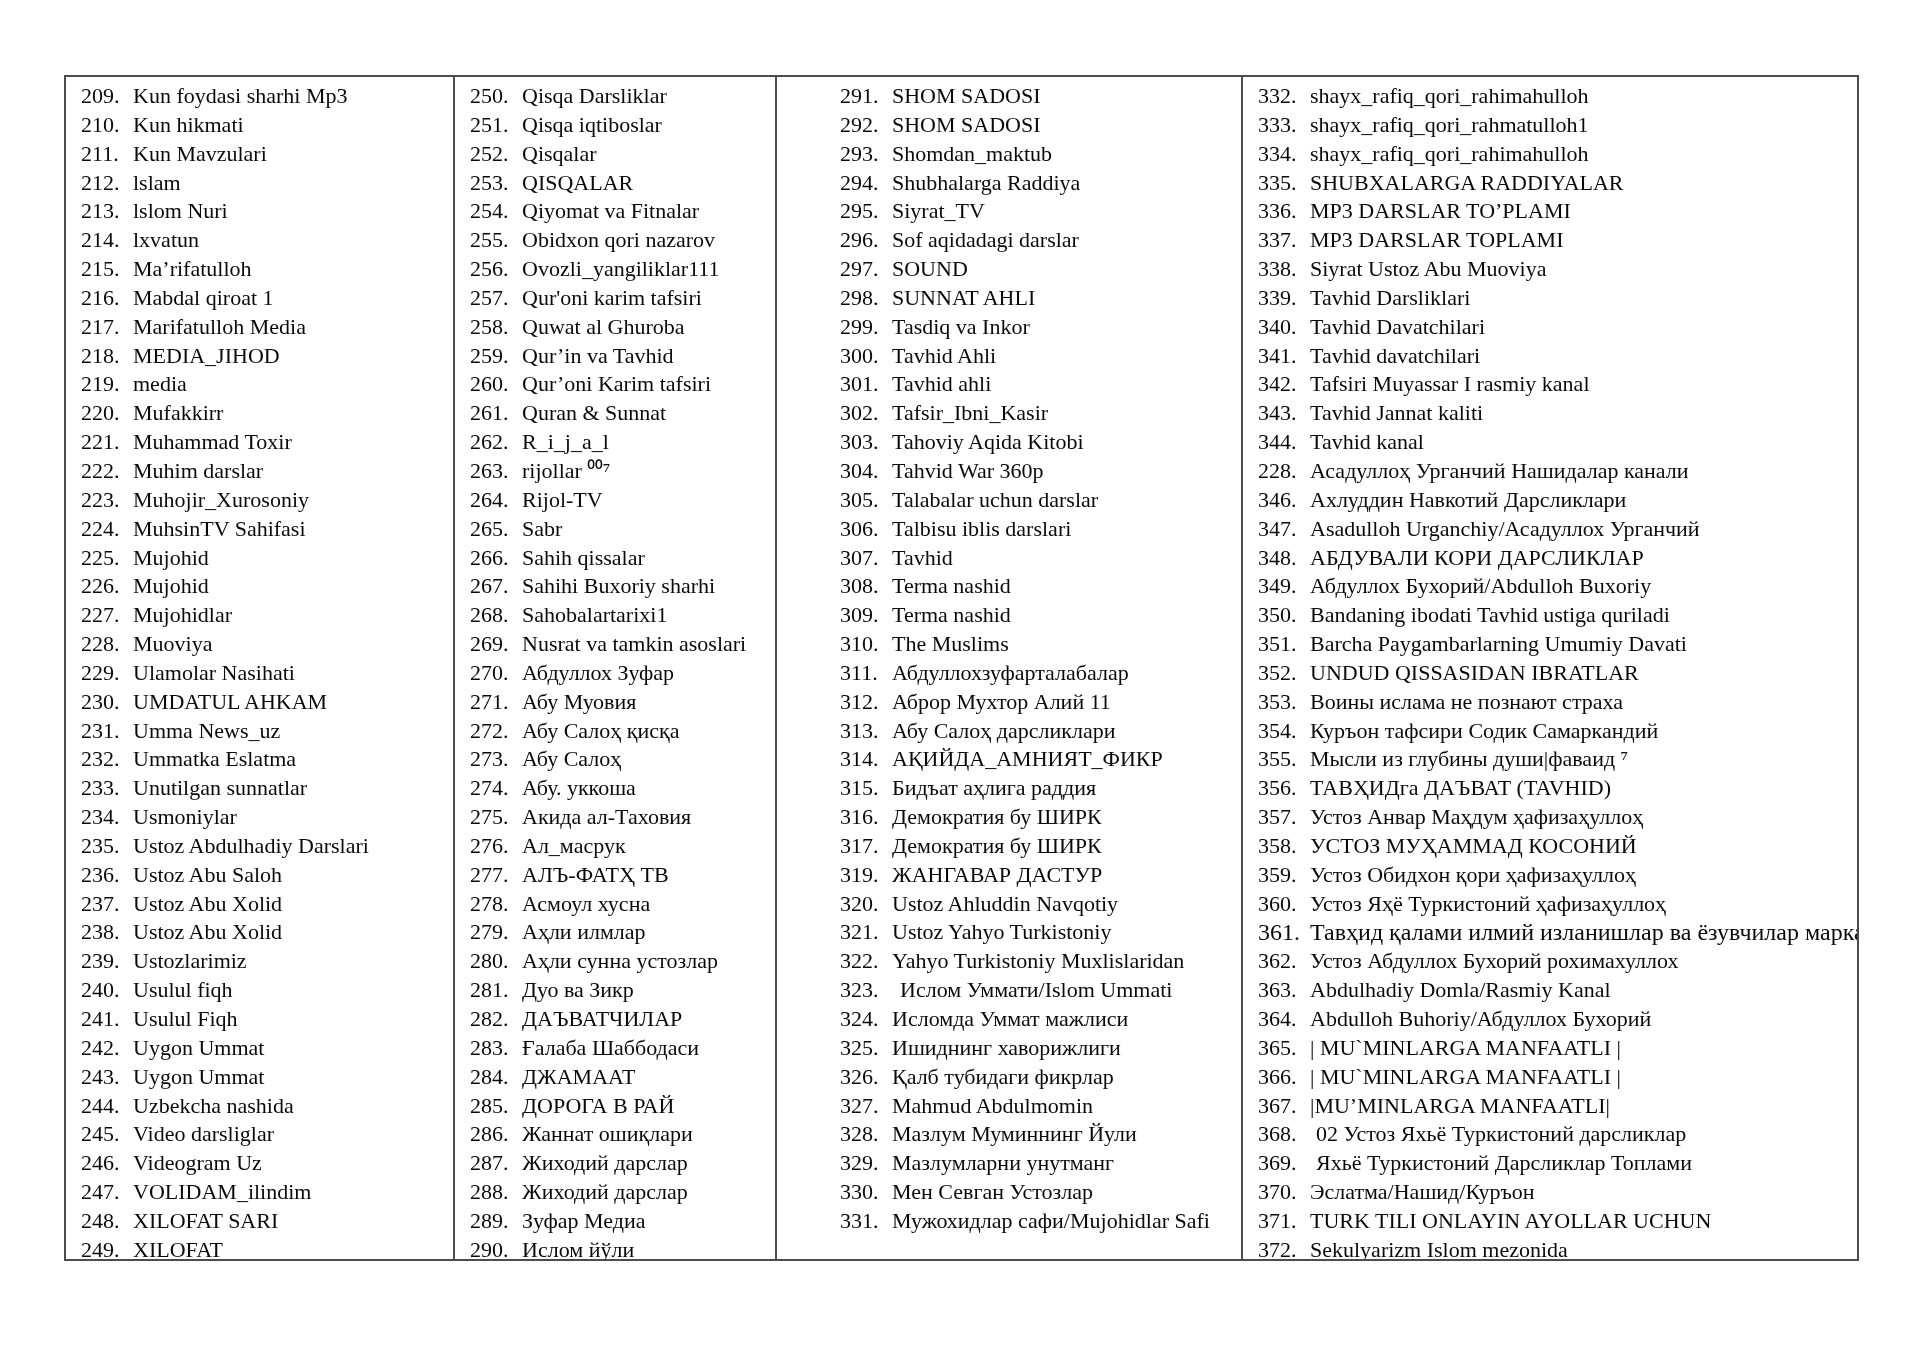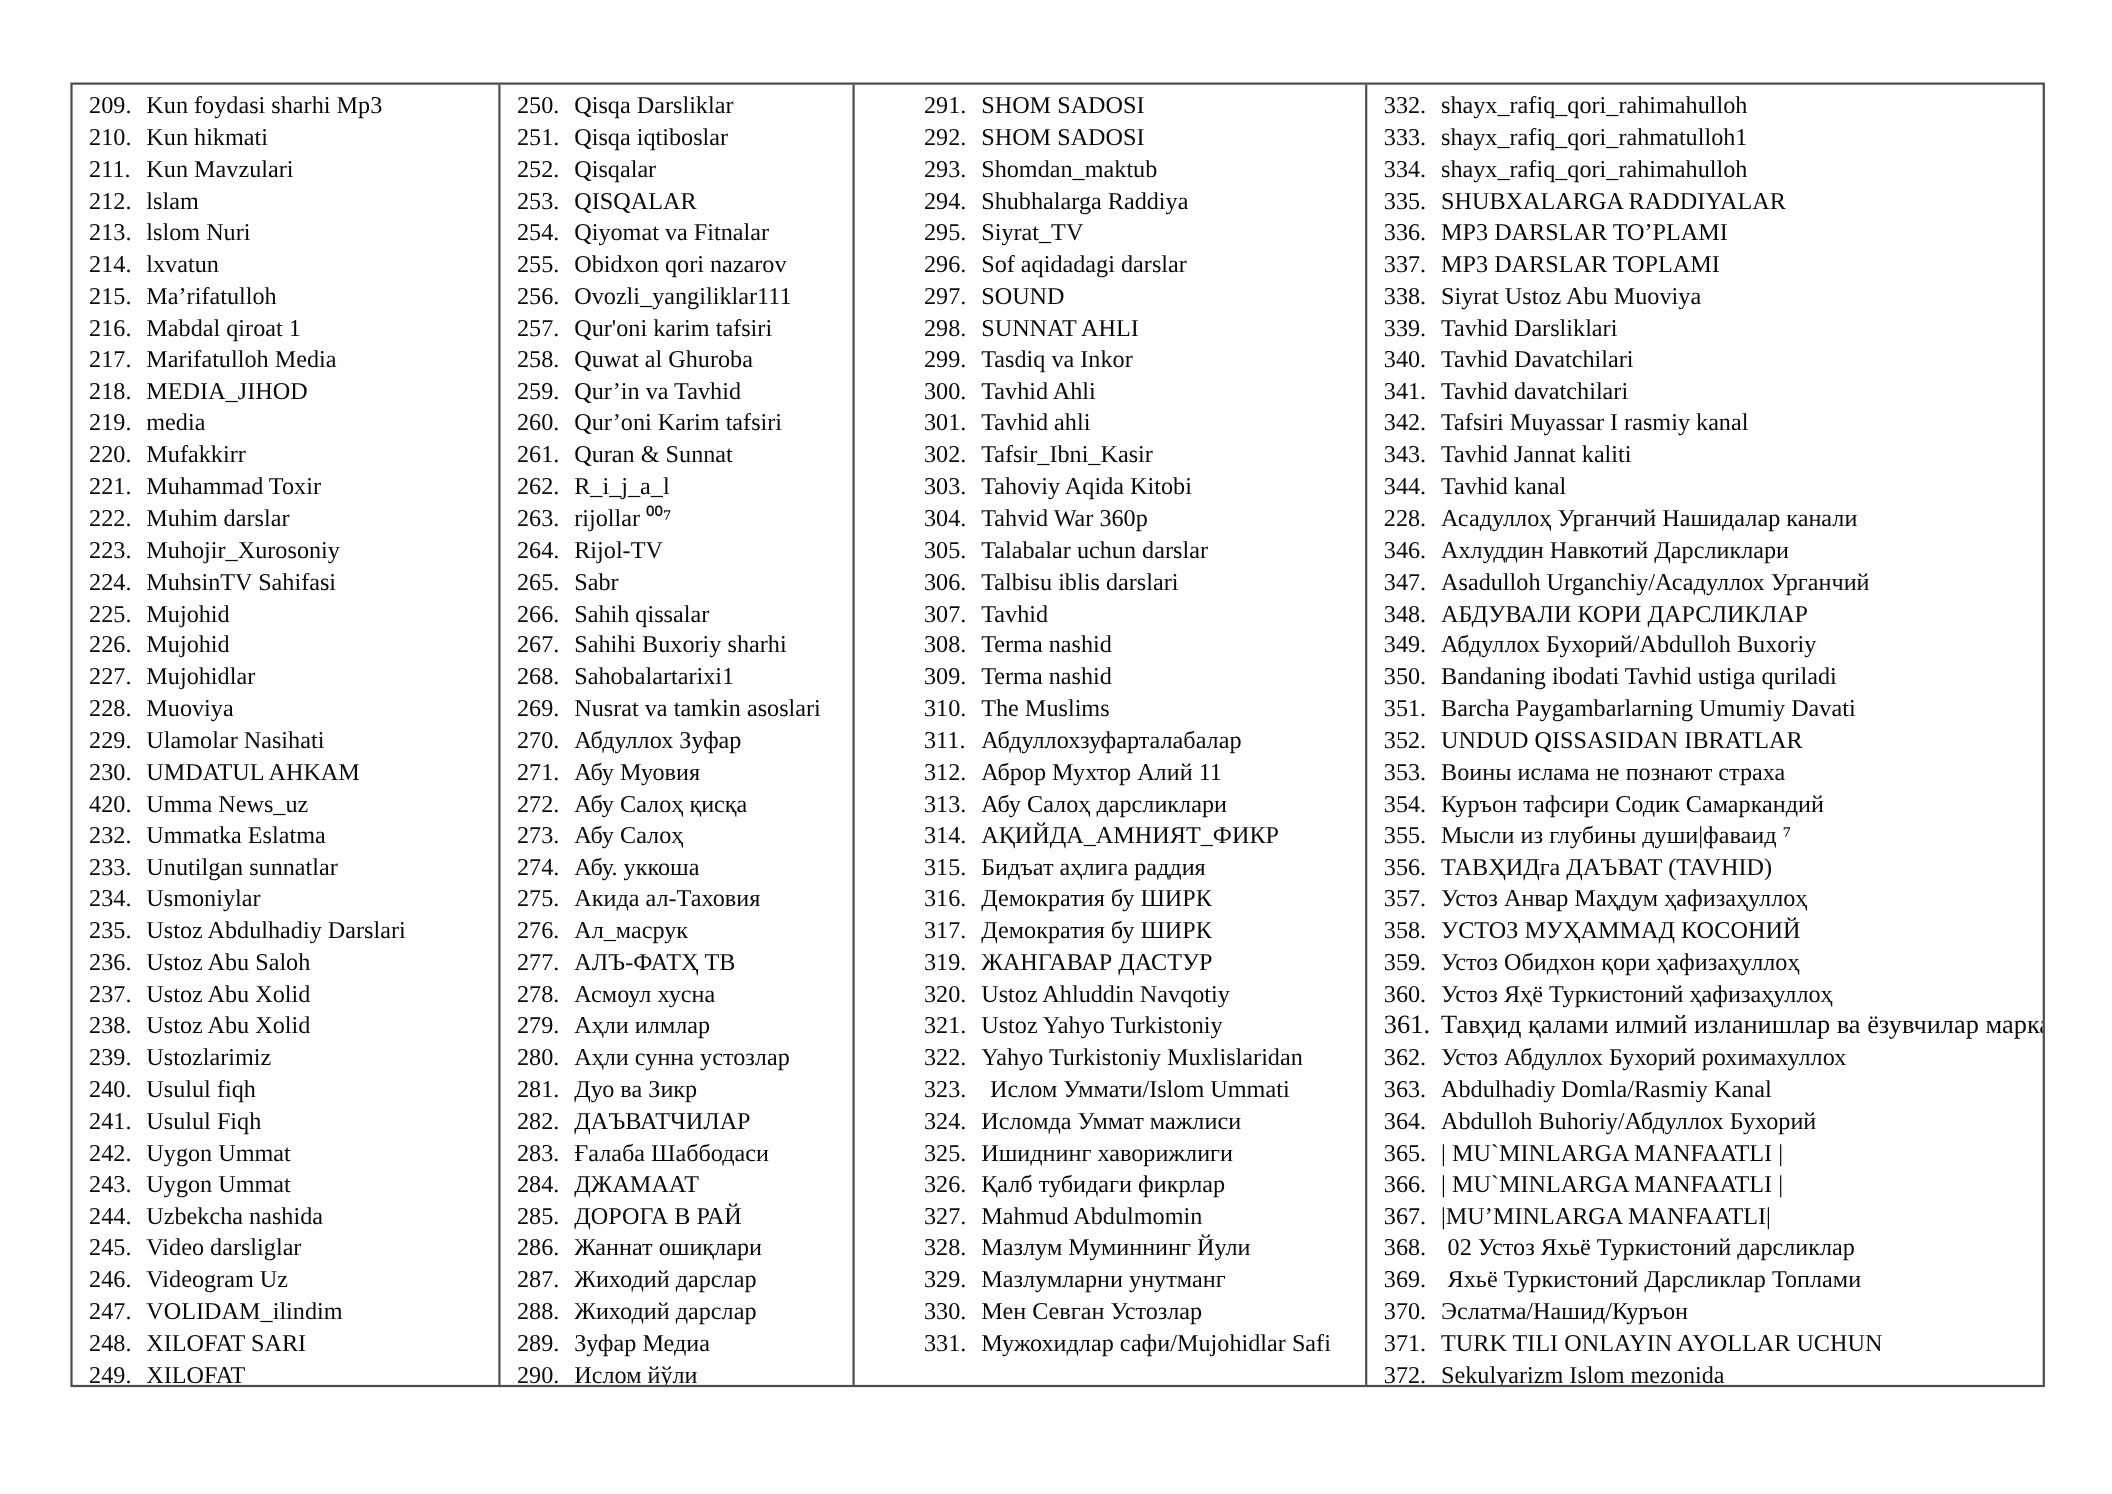--- a/index.html
+++ b/index.html
@@ -116,21 +116,21 @@
         </li>
         <li>
           <span class="num">229.</span>
           <span class="label">Ulamolar Nasihati</span>
         </li>
         <li>
           <span class="num">230.</span>
           <span class="label">UMDATUL AHKAM</span>
         </li>
         <li>
-          <span class="num">420.</span>
+          <span class="num">231.</span>
           <span class="label">Umma News_uz</span>
         </li>
         <li>
           <span class="num">232.</span>
           <span class="label">Ummatka Eslatma</span>
         </li>
         <li>
           <span class="num">233.</span>
           <span class="label">Unutilgan sunnatlar</span>
         </li>

